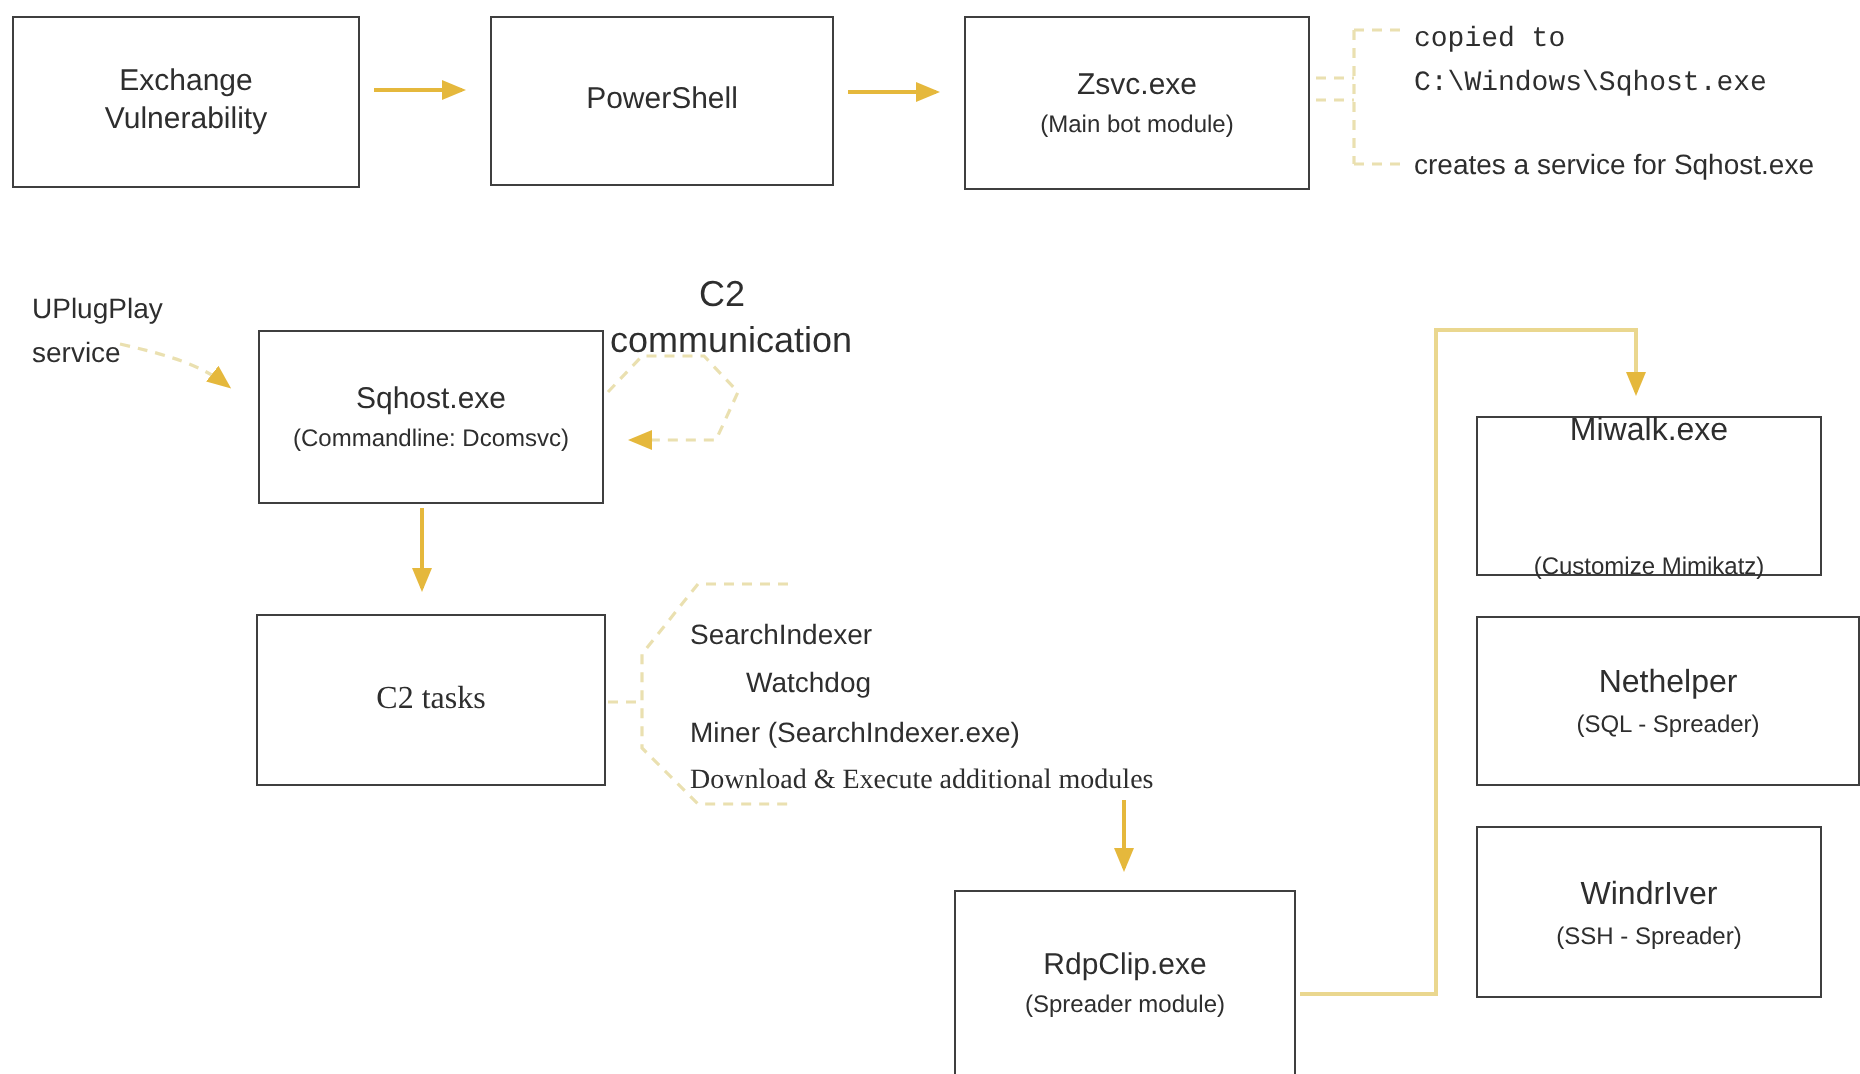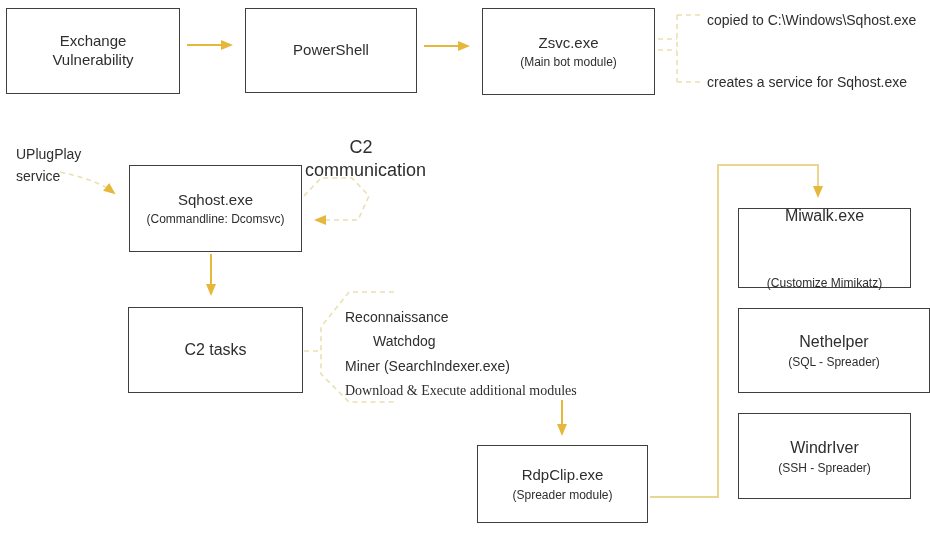--- a/index.html
+++ b/index.html
@@ -85,25 +85,25 @@
   <div class="node" style="left:482px;top:8px;width:173px;height:87px;">
     <div class="node-title">Zsvc.exe</div>
     <div class="node-sub">(Main bot module)</div>
   </div>
 
   <div class="node" style="left:129px;top:165px;width:173px;height:87px;">
     <div class="node-title">Sqhost.exe</div>
     <div class="node-sub">(Commandline: Dcomsvc)</div>
   </div>
 
-  <div class="node big" style="left:128px;top:307px;width:175px;height:86px;">
+  <div class="node big" style="left:128px;top:307px;width:175px;height:86px;font-family:Liberation Serif, serif;">
     <div class="node-title">C2 tasks</div>
   </div>
 
-  <div class="node" style="left:477px;top:445px;width:171px;height:78px;">
+  <div class="node" style="left:477px;top:445px;width:171px;height:93px;">
     <div class="node-title">RdpClip.exe</div>
     <div class="node-sub">(Spreader module)</div>
   </div>
 
   <div class="node big" style="left:738px;top:208px;width:173px;height:80px;gap:47px;">
     <div class="node-title">Miwalk.exe</div>
     <div class="node-sub">(Customize Mimikatz)</div>
   </div>
 
   <div class="node big" style="left:738px;top:308px;width:192px;height:85px;">
@@ -115,22 +115,22 @@
     <div class="node-title">WindrIver</div>
     <div class="node-sub">(SSH - Spreader)</div>
   </div>
 
   <div class="ann" style="left:16px;top:144px;">UPlugPlay
 service</div>
 
   <div class="ann small-ann" style="left:305px;top:136px;width:112px;text-align:center;">C2
 communication</div>
 
-  <div class="ann" style="left:707px;top:10px;">copied to C:\Windows\Sqhost.exe</div>
+  <div class="ann" style="left:707px;top:10px;font-family:Liberation Mono, monospace;">copied to C:\Windows\Sqhost.exe</div>
 
   <div class="ann" style="left:707px;top:72px;">creates a service for Sqhost.exe</div>
 
-  <div class="ann" style="left:345px;top:307px;">Reconnaissance</div>
+  <div class="ann" style="left:345px;top:307px;">SearchIndexer</div>
   <div class="ann" style="left:345px;top:331px;margin-left:28px;">Watchdog</div>
   <div class="ann" style="left:345px;top:356px;">Miner (SearchIndexer.exe)</div>
   <div class="ann" style="left:345px;top:380px;font-family:Liberation Serif, serif;">Download &amp; Execute additional modules</div>
 
 </div>
 
 </body></html>

